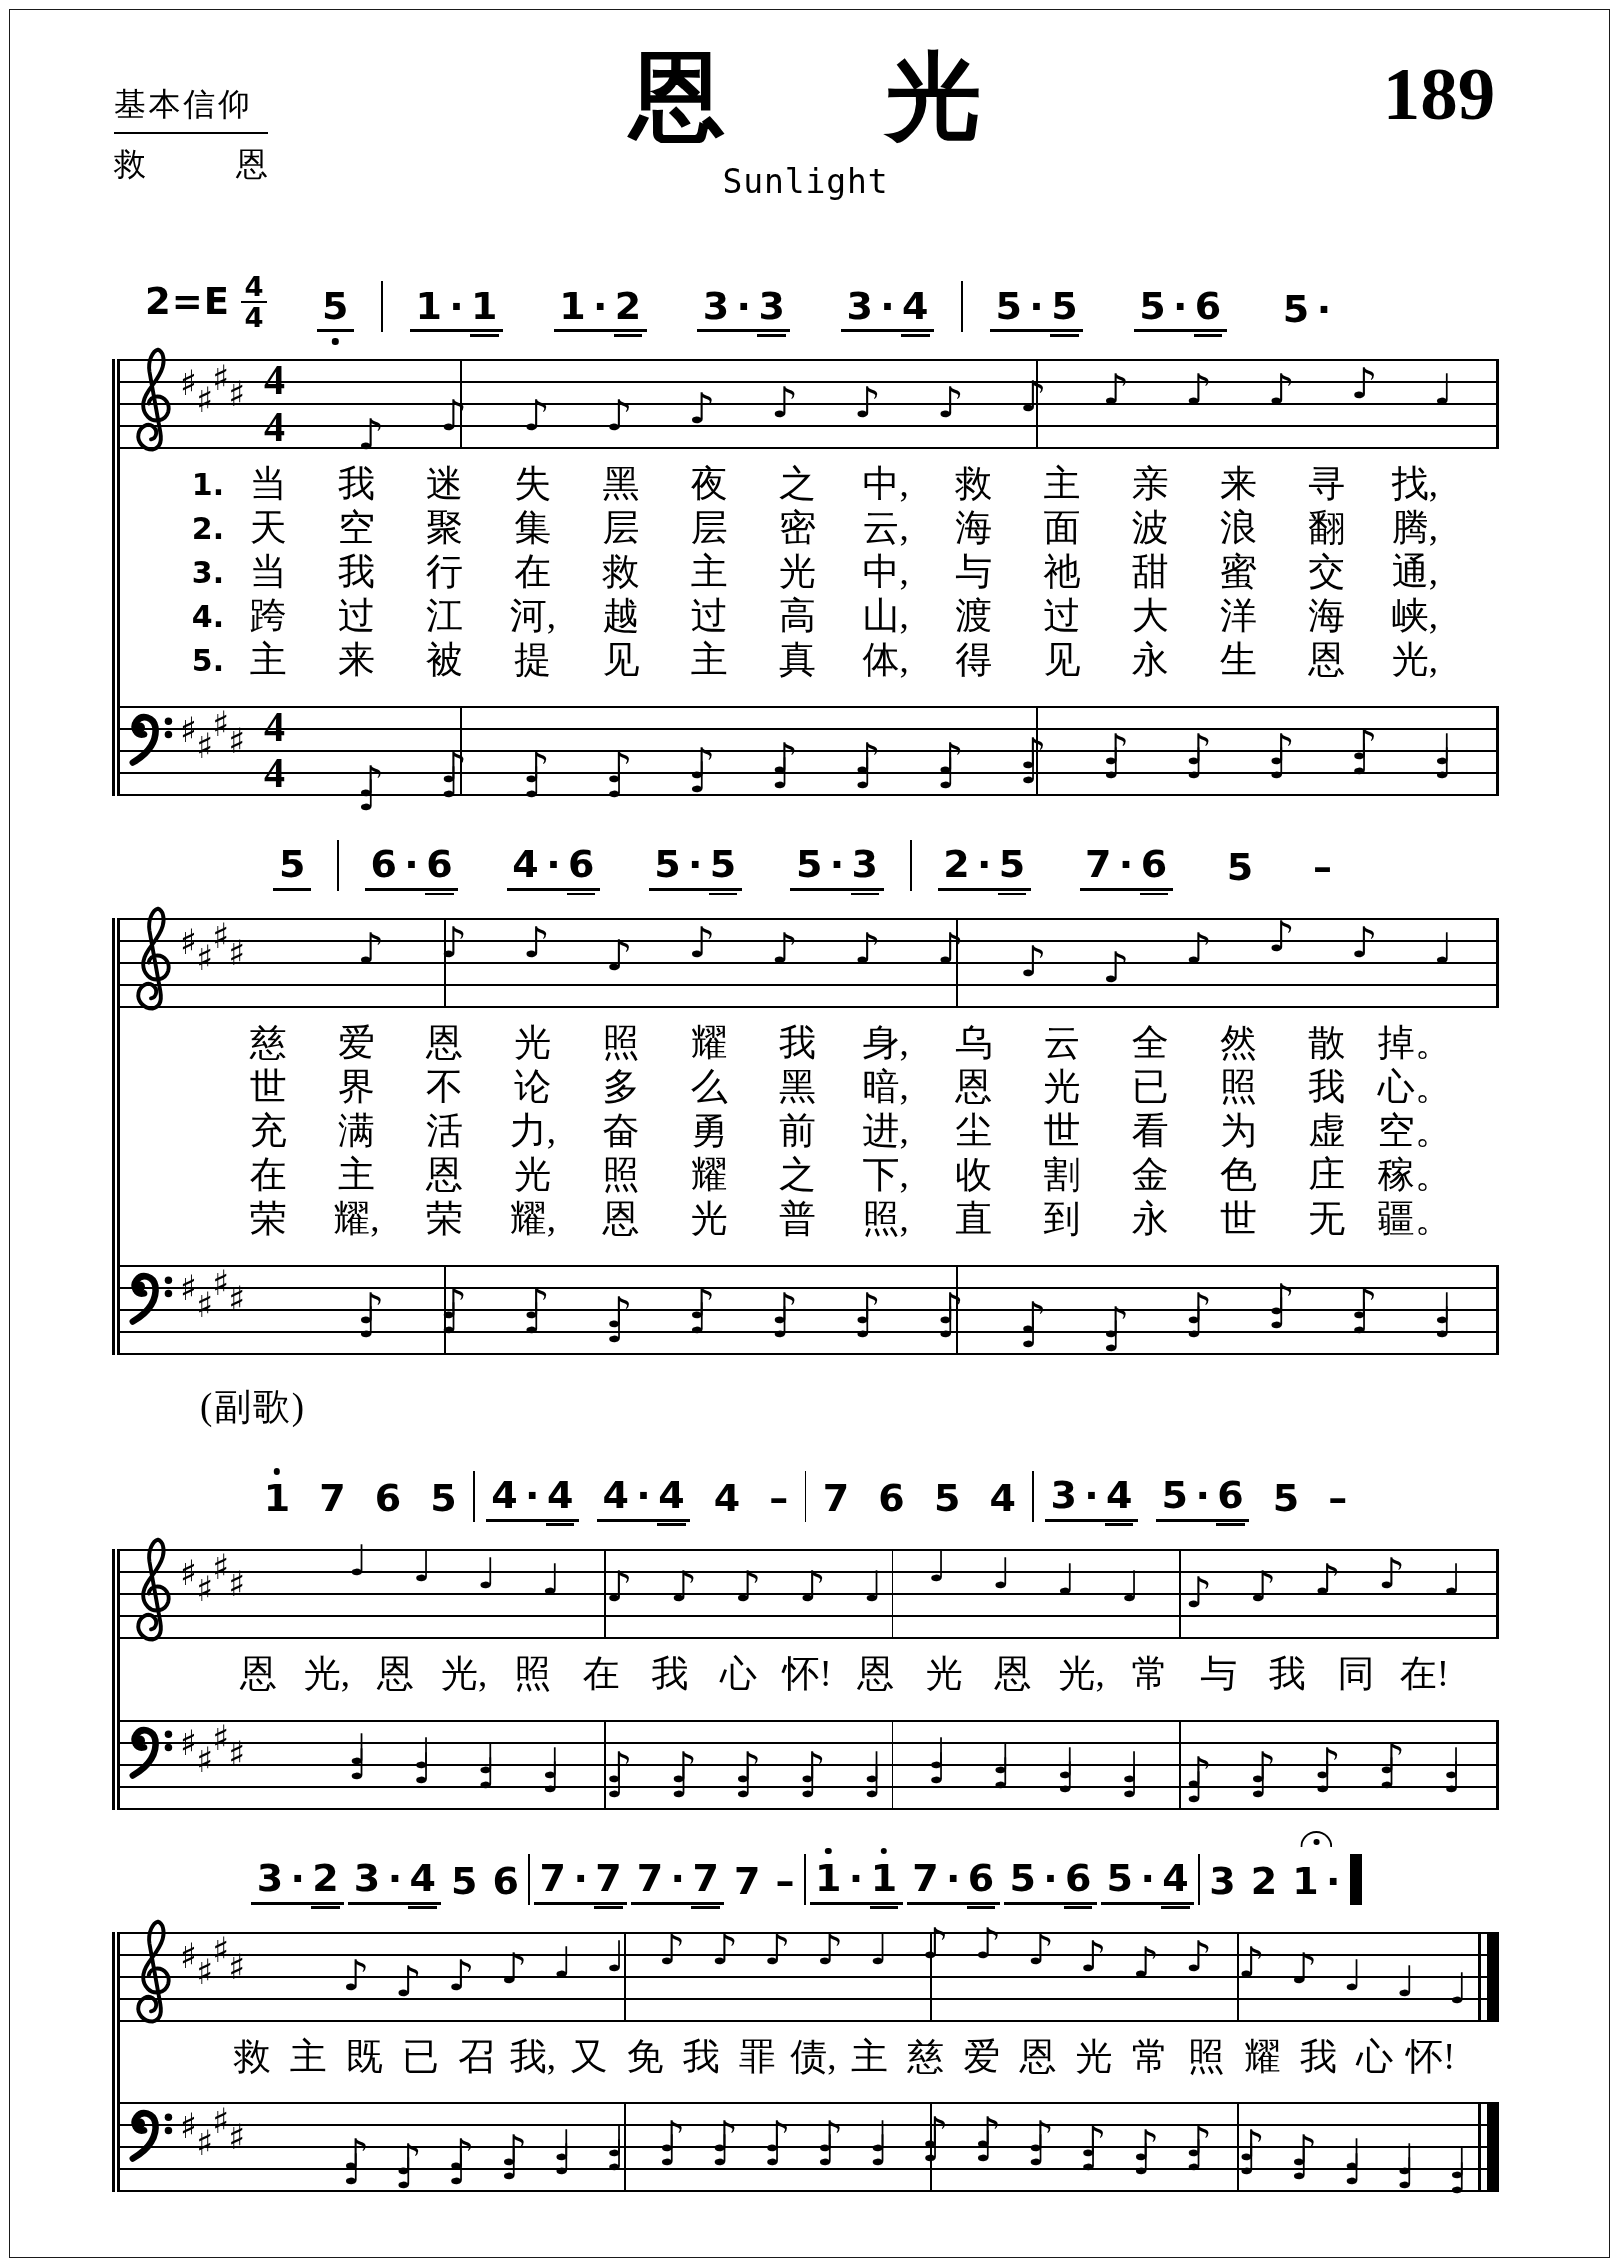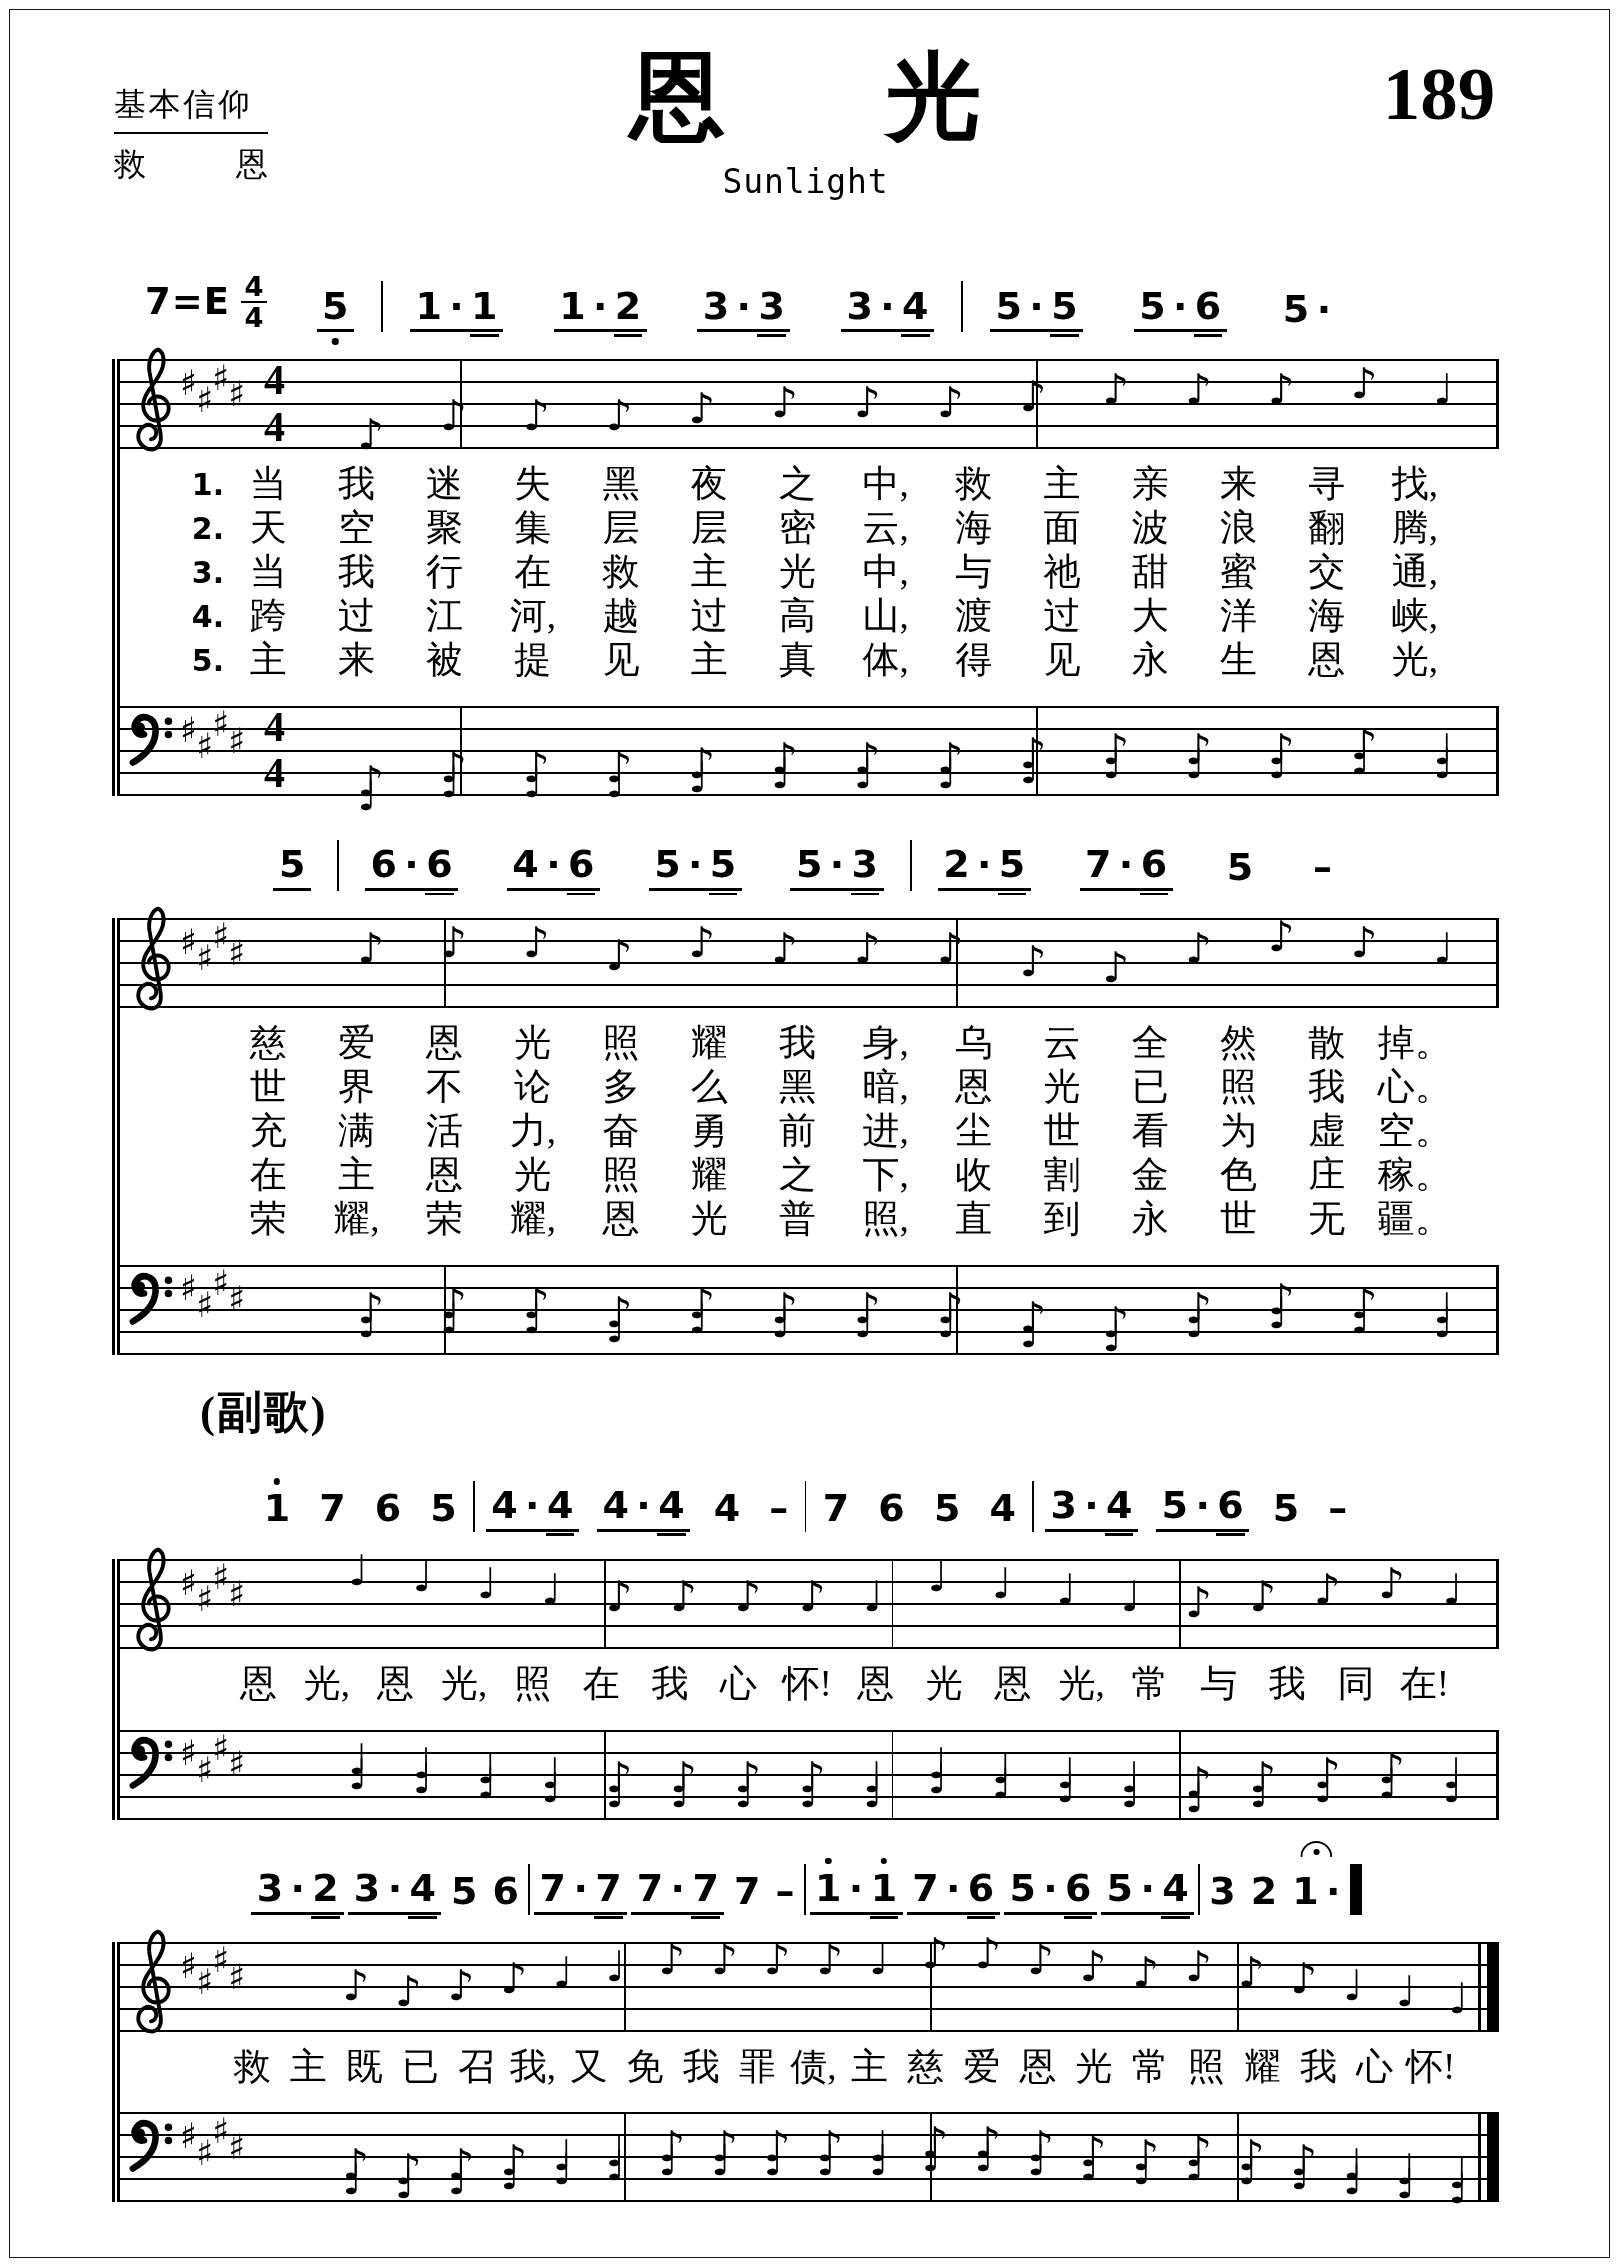--- a/index.html
+++ b/index.html
@@ -60,21 +60,21 @@
   .notes{position:absolute;left:196px;right:24px;top:0;bottom:0;}
   .note{position:absolute;font-family:"DejaVu Sans",sans-serif;font-size:42px;line-height:1;}
   .staff-bar{position:absolute;top:0;bottom:1.8px;width:1.8px;background:#000;}
 
   
   .lyrics{padding:12.8px 40px 9.1px 51px;display:flex;flex-direction:column;}
   .verse{display:flex;align-items:center;height:44px;font-size:37px;white-space:nowrap;}
   .vnum{width:53px;flex:none;text-align:right;font-family:"DejaVu Sans",sans-serif;
         font-weight:bold;font-size:30px;}
   .cell{flex:1 1 0;text-align:center;}
-  .chorus-label{margin:27.4px 0 -5.5px 88px;font-size:45px;font-weight:700;letter-spacing:1.8px;}
+  .chorus-label{margin:27.4px 0 -5.5px 88px;font-size:37px;font-weight:400;letter-spacing:1.8px;}
 </style>
 </head>
 <body>
 
 <div class="frame">
 
   <div class="header">
     <div class="cats">
       <div class="cat-main">基本信仰</div>
       <div class="cat-sub">
@@ -86,21 +86,21 @@
       <span>恩</span>
       <span>光</span>
     </div>
     <div class="subtitle">Sunlight</div>
     <div class="hymn-no">189</div>
   </div>
 
   <section class="system">
     <div class="jianpu">
       <span class="key-wrap">
-        <span class="key-label">7=E</span>
+        <span class="key-label">2=E</span>
         <span class="meter">
           <i>4</i>
           <i>4</i>
         </span>
       </span>
     <div class="jp-measure" style="flex-grow: 1;">
           <span class="jp-group u1">
             <span class="jp-ch lo">5</span>
           </span>
         </div>

